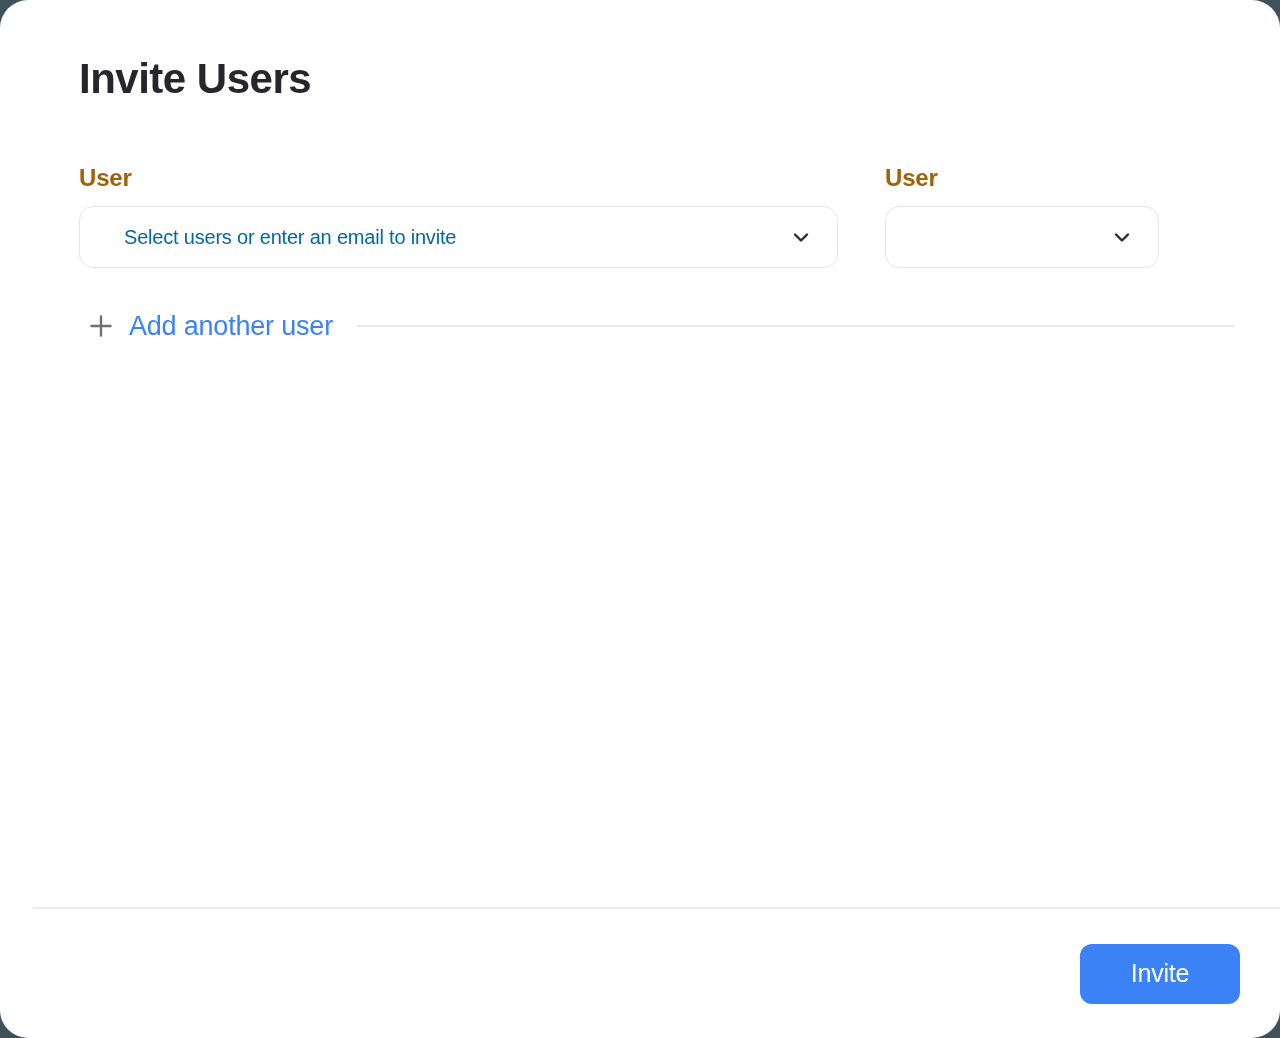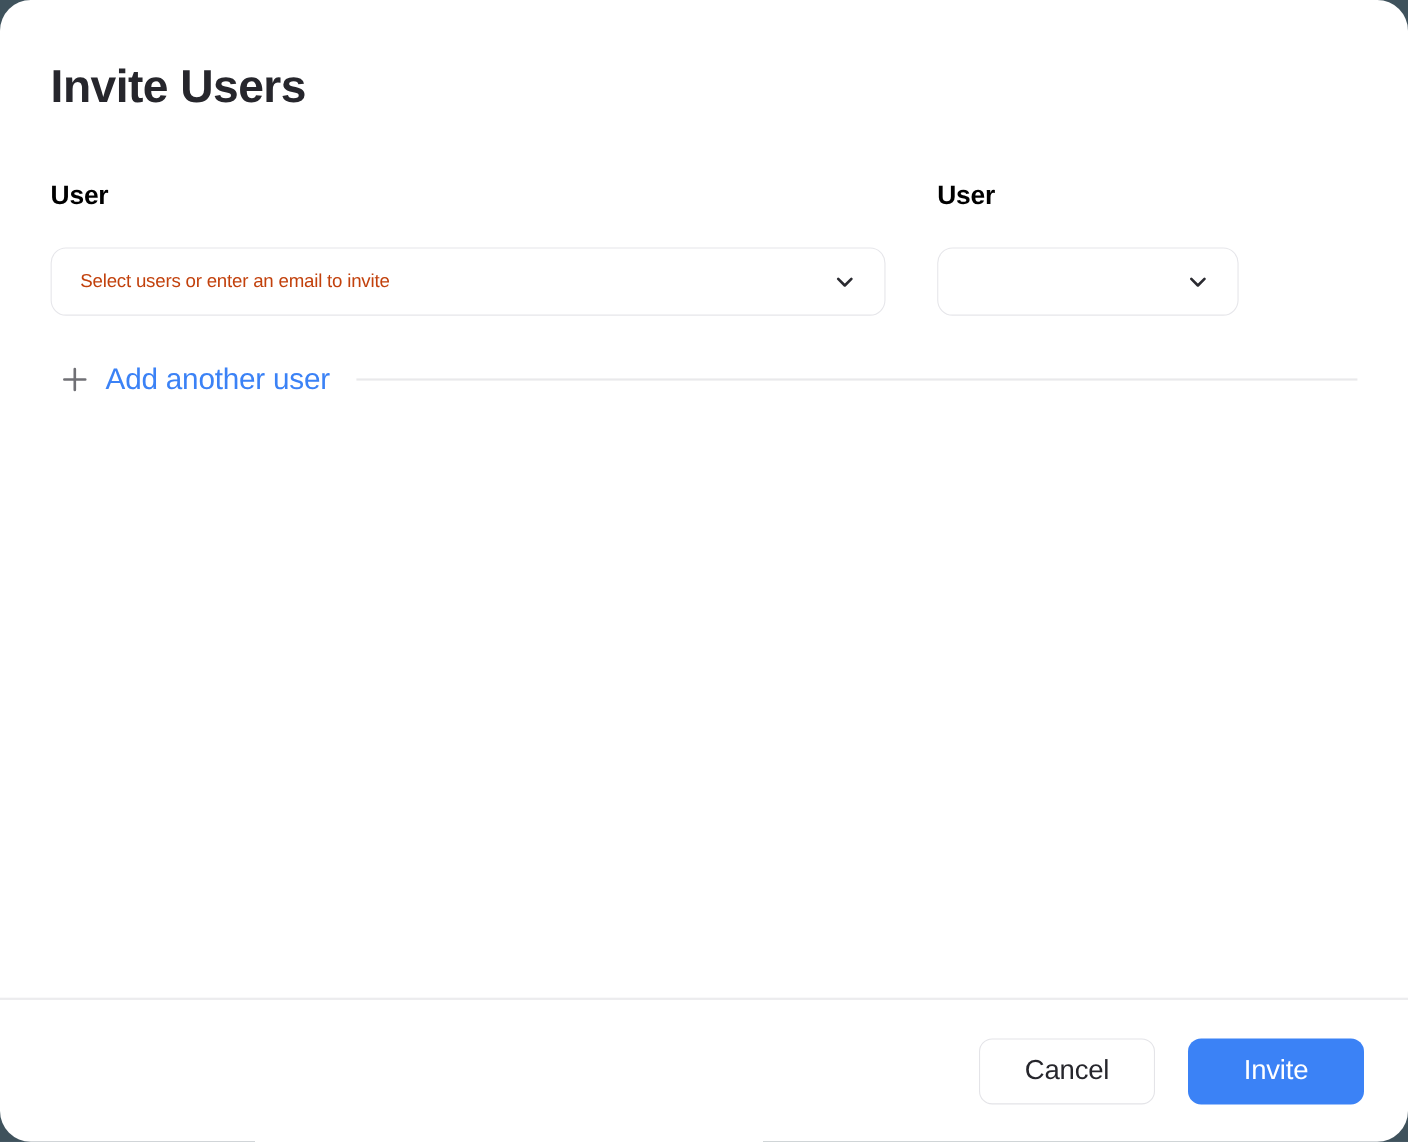--- a/index.html
+++ b/index.html
@@ -7,21 +7,21 @@
     width: 1280px; height: 1038px;
     font-family: "Liberation Sans", sans-serif;
     background: #3f525c;
     overflow: hidden;
   }
   .modal {
     position: absolute; inset: 0;
     width: 1280px; height: 1038px;
     background: #ffffff;
     border-radius: 28px;
-    display: flex; flex-direction: column;
+    display: flex; flex-direction: column; padding-left: 33px;
   }
   .dialog-body {
     flex: 1 1 auto;
     padding: 56px 46px 0 46px;
     display: flex; flex-direction: column;
   }
   .dialog-title {
     font-size: 42px;
     font-weight: 700;
     letter-spacing: -0.5px;
@@ -33,40 +33,41 @@
     gap: 47px;
     margin-top: 62px;
   }
   .field { display: flex; flex-direction: column; }
   .field-user { width: 759px; }
   .field-role { width: 274px; }
   .field-label {
     font-size: 24px;
     font-weight: 700;
     letter-spacing: -0.2px;
-    color: #000000;
-    margin-bottom: 33px;
+    color: #a16207;
+    margin-bottom: 14px;
   }
   .select-box {
     position: relative;
     height: 62px;
     border: 1px solid #e6e6ea;
     border-radius: 14px;
     background: #ffffff;
     display: flex;
     align-items: center;
     padding: 0 60px 0 26px;
     cursor: pointer;
   }
   .select-value {
-    font-size: 17px;
+    font-size: 20px;
     letter-spacing: -0.2px;
-    color: #c2410c;
+    color: #0369a1;
     white-space: nowrap;
     overflow: hidden;
+    margin-left: 18px;
   }
   .chevron {
     position: absolute;
     right: 24px;
     top: 50%;
     transform: translateY(-50%);
     width: 24px; height: 24px;
     display: flex; align-items: center; justify-content: center;
   }
   .add-row {
@@ -176,17 +177,16 @@
           </svg>
         </span>
         <span class="add-user-label">Add another user</span>
       </button>
       <div class="add-divider"></div>
     </div>
 
   </div>
 
   <div class="dialog-footer">
-    <button class="btn btn-cancel">Cancel</button>
     <button class="btn btn-invite">Invite</button>
   </div>
 
 </div>
 
 </body></html>

